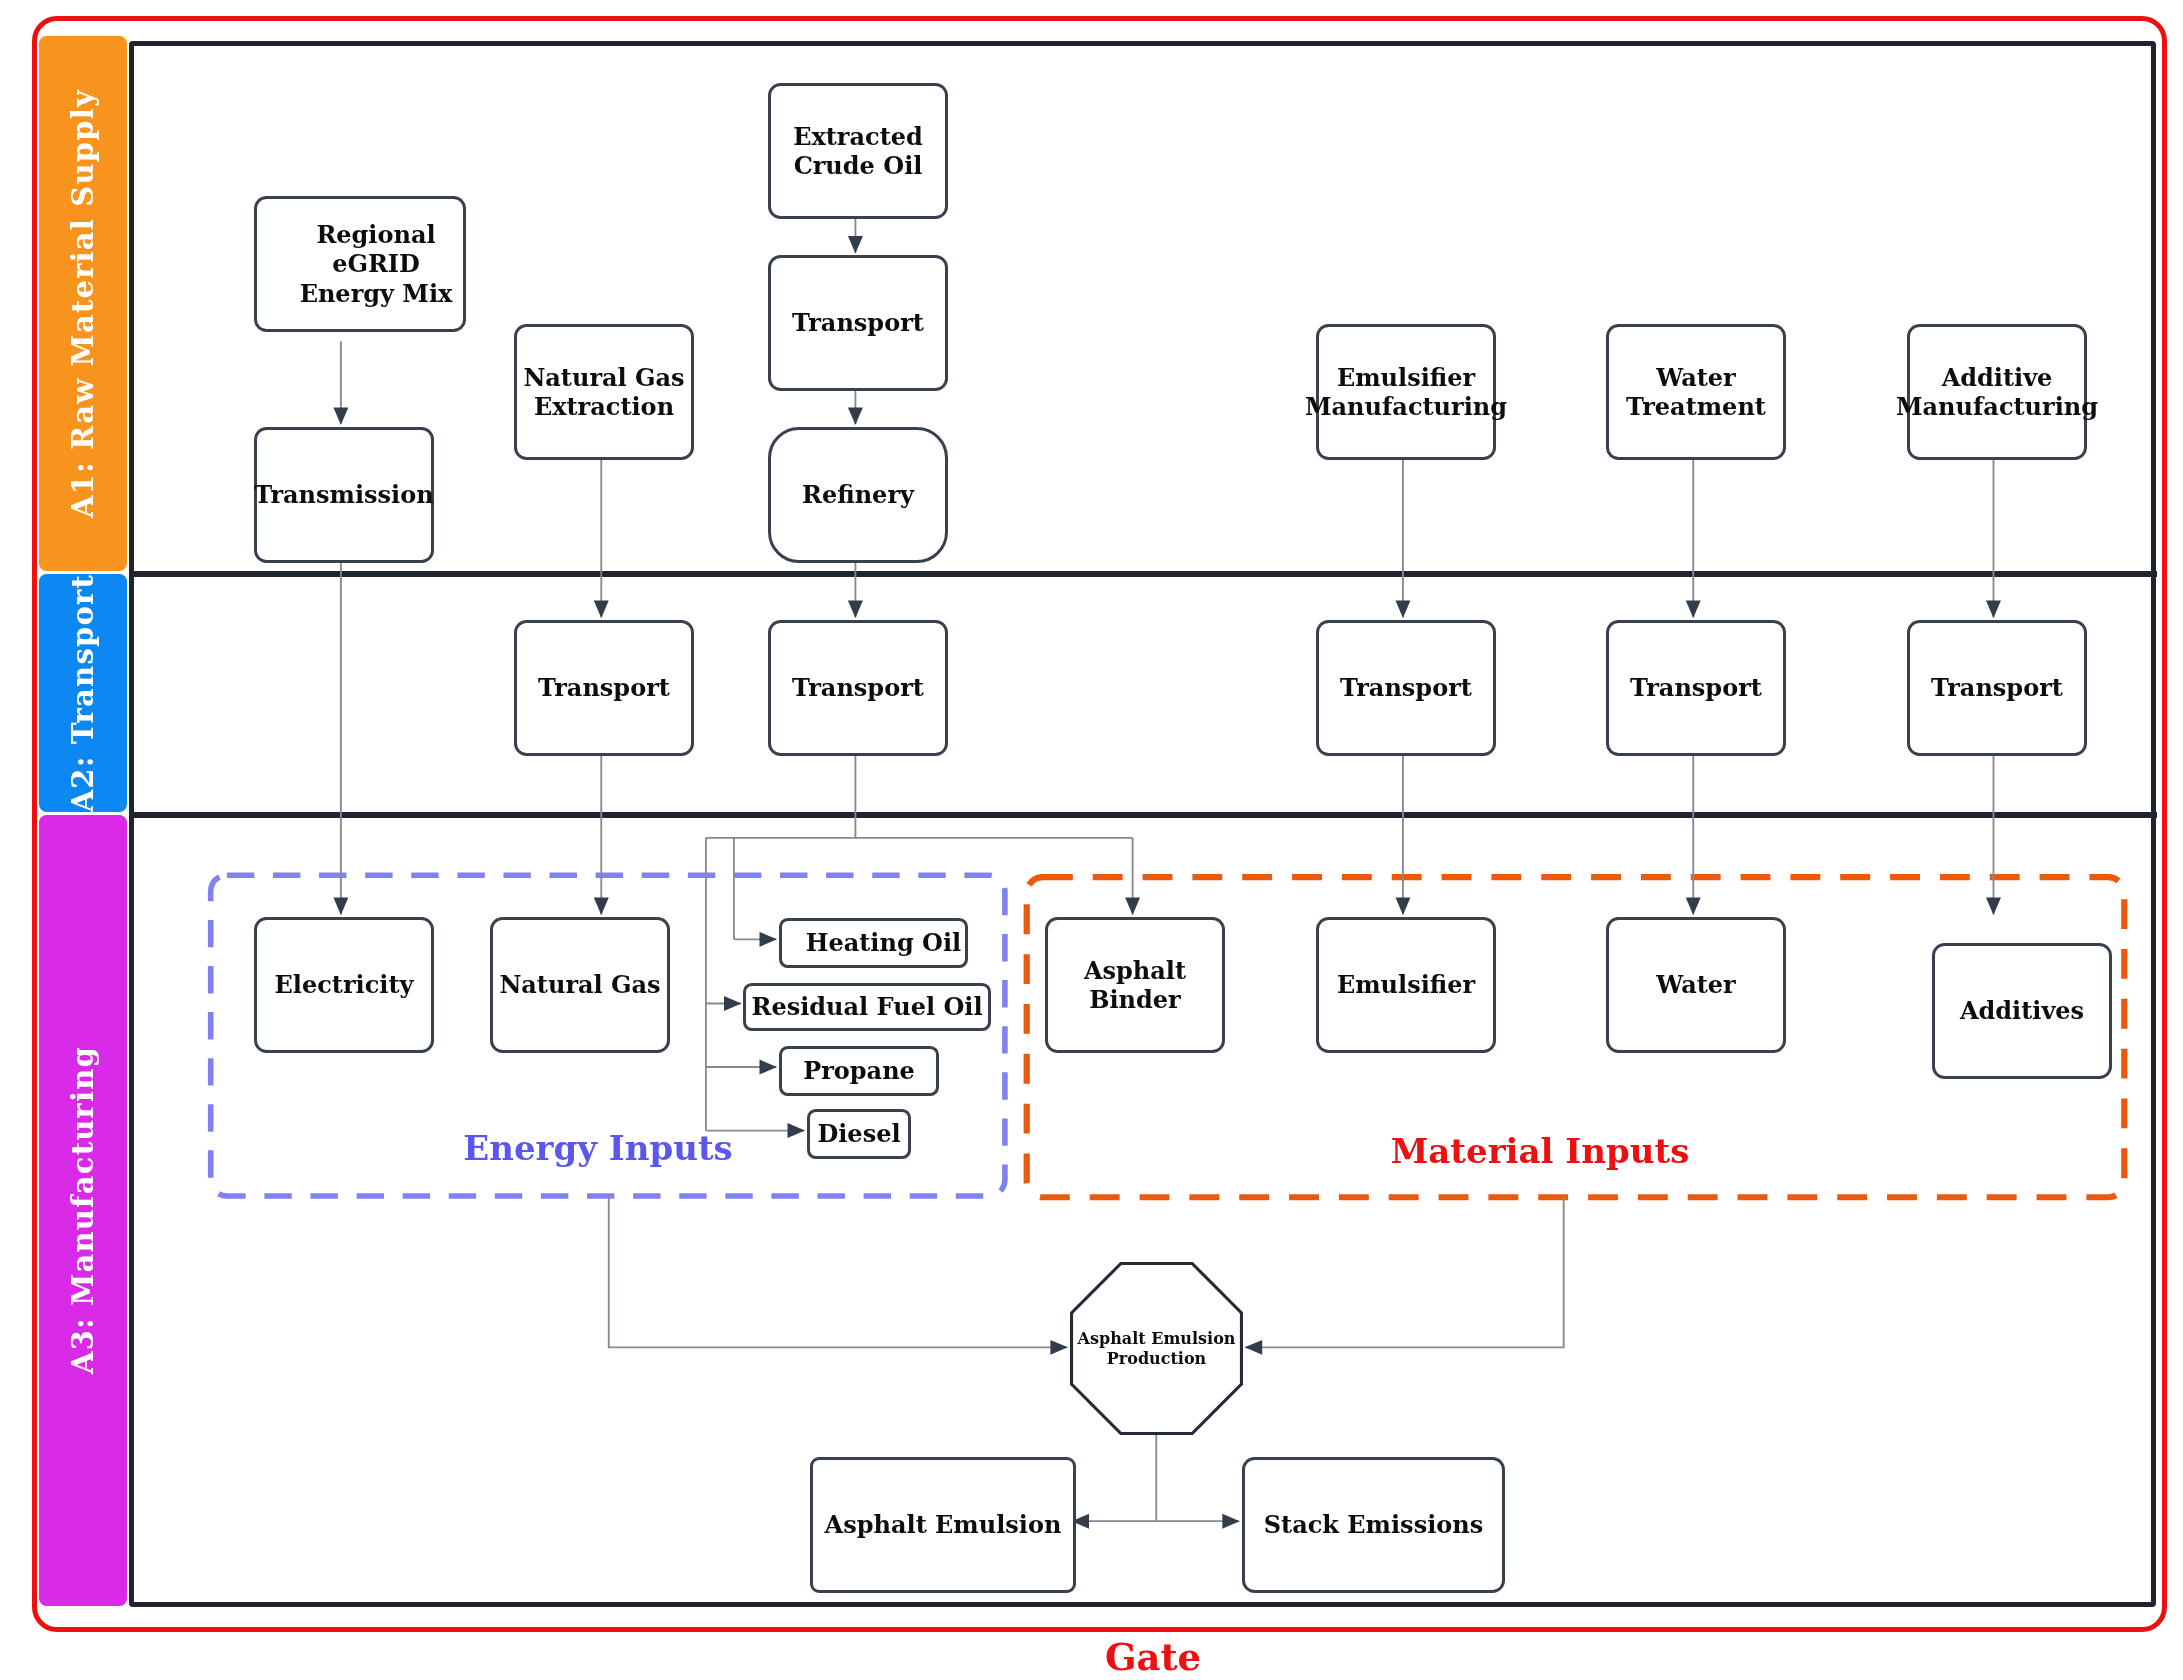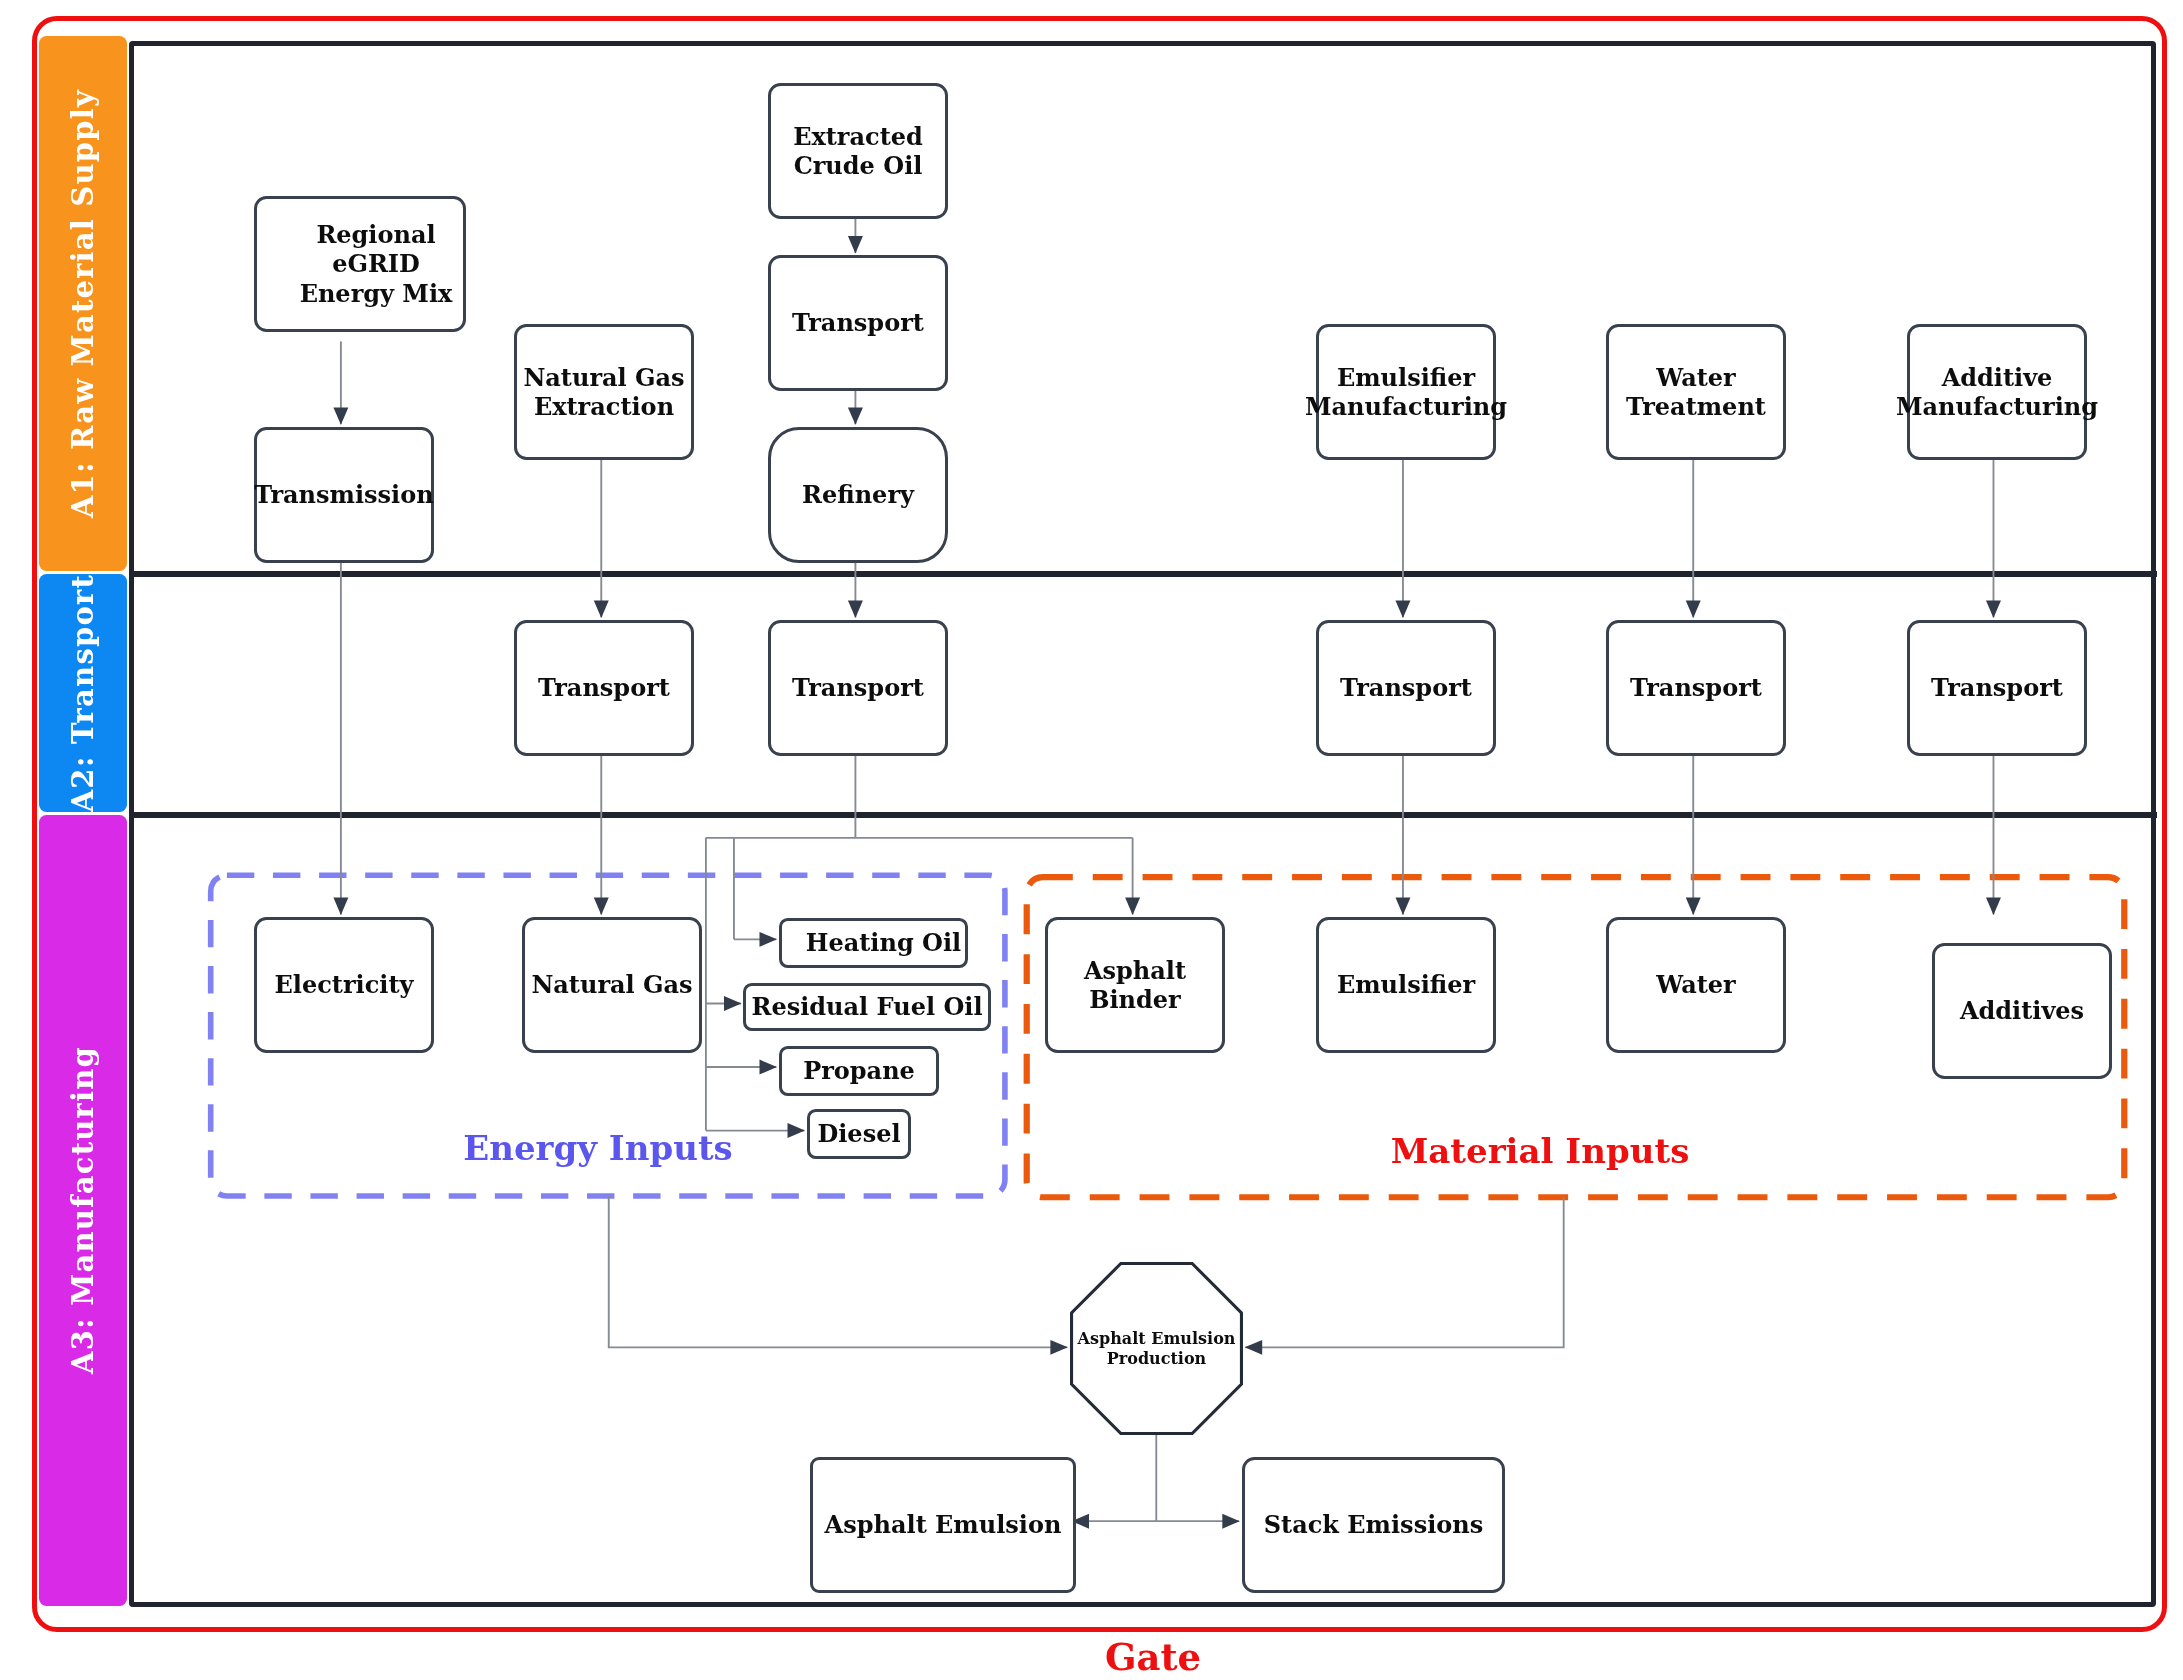--- a/index.html
+++ b/index.html
@@ -146,21 +146,21 @@
   <div class="node" style="left:1606px;top:620px;width:174px;height:130px;">
       <span>Transport</span>
     </div>
   <div class="node" style="left:1907px;top:620px;width:174px;height:130px;">
       <span>Transport</span>
     </div>
 
   <div class="node" style="left:254px;top:917px;width:174px;height:130px;">
       <span>Electricity</span>
     </div>
-  <div class="node" style="left:522px;top:917px;width:174px;height:130px;">
+  <div class="node" style="left:490px;top:917px;width:174px;height:130px;">
       <span>Natural Gas</span>
     </div>
   <div class="node small" style="left:779px;top:918px;width:163px;height:44px;padding-left:20px;">
       <span>Heating Oil</span>
     </div>
   <div class="node small" style="left:743px;top:983px;width:242px;height:42px;">
       <span>Residual Fuel Oil</span>
     </div>
   <div class="node small" style="left:779px;top:1046px;width:154px;height:44px;">
       <span>Propane</span>

